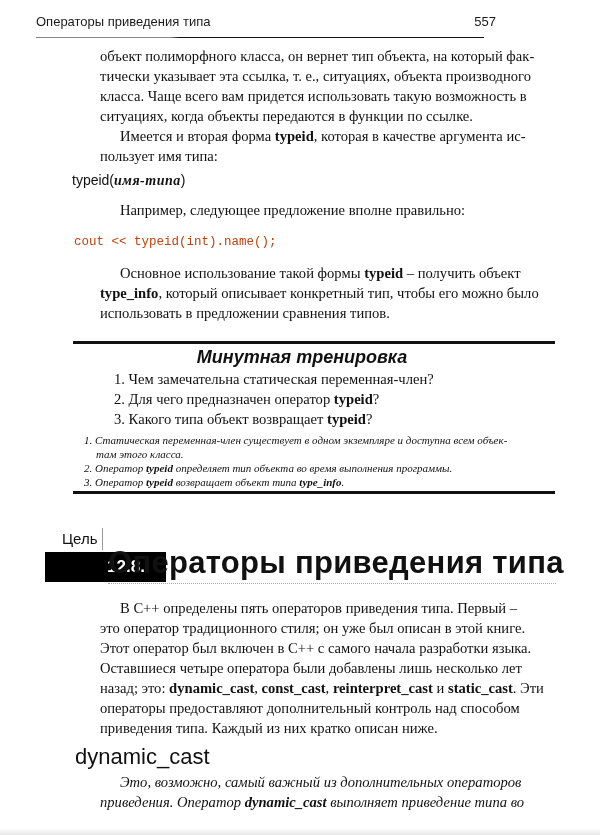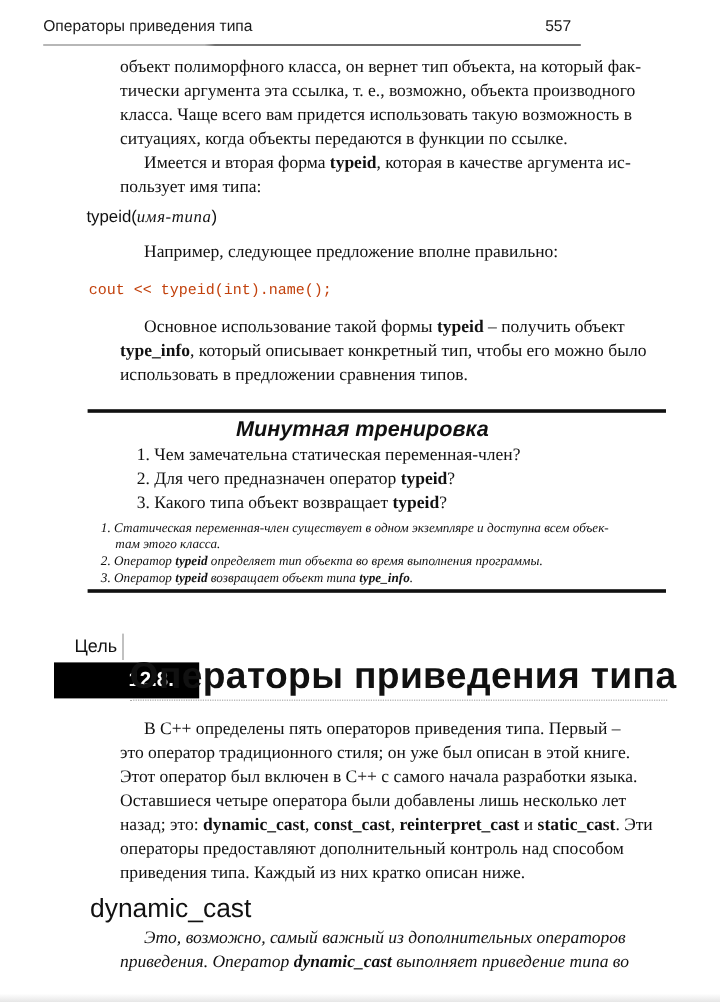--- a/index.html
+++ b/index.html
@@ -7,21 +7,21 @@
     width: 600px; height: 835px; position: relative; overflow: hidden;
     font-family: "Liberation Serif", "DejaVu Serif", serif;
     color: #111111;
   }
   .running-header {
     position: absolute; left: 36px; top: 14px; width: 448px;
     font-family: "Liberation Sans", "DejaVu Sans", sans-serif;
     font-size: 13px; color: #1a1a1a;
   }
   .page-number {
-    position: absolute; right: 124px; top: 14px;
+    position: absolute; right: 104px; top: 14px;
     font-family: "Liberation Sans", "DejaVu Sans", sans-serif;
     font-size: 13px; color: #1a1a1a;
   }
   .header-rule {
     position: absolute; left: 36px; top: 37px; width: 448px; height: 1px;
     background: linear-gradient(90deg, #888 0%, #888 30%, #111 32%, #111 100%);
   }
   .para {
     position: absolute; left: 100px; width: 380px;
     font-size: 14.6px; line-height: 20px; text-align: justify;
@@ -29,21 +29,21 @@
   .para .ind { display: inline-block; width: 20px; }
   .line { display: block; text-align: justify; text-align-last: justify; white-space: nowrap; }
   .line.last { text-align-last: left; }
   b { font-weight: bold; }
 
   .syntax {
     position: absolute; left: 72px; top: 172px;
     font-family: "Liberation Sans", "DejaVu Sans", sans-serif;
     font-size: 14px;
   }
-  .syntax i { font-family: "Liberation Serif", serif; font-style: italic; font-weight: normal; letter-spacing: 0.5px; }
+  .syntax i { font-family: "Liberation Serif", serif; font-style: italic; font-weight: bold; letter-spacing: 0.5px; }
   .code {
     position: absolute; left: 74px; top: 235px;
     font-family: "Liberation Mono", "DejaVu Sans Mono", monospace;
     font-size: 12.5px; color: #c2410c;
   }
 
   .quiz-rule-top {
     position: absolute; left: 73px; top: 341px; width: 482px; height: 3px; background: #111;
   }
   .quiz-title {
@@ -98,21 +98,21 @@
 </style>
 </head>
 <body>
 
 <div class="running-header">Операторы приведения типа</div>
 <div class="page-number">557</div>
 <div class="header-rule"></div>
 
 <div class="para" style="top:46px;">
   <span class="line">объект полиморфного класса, он вернет тип объекта, на который фак-</span>
-  <span class="line">тически аргумента эта ссылка, т. е., возможно, объекта производного</span>
+  <span class="line">тически указывает эта ссылка, т. е., ситуациях, объекта производного</span>
   <span class="line">класса. Чаще всего вам придется использовать такую возможность в</span>
   <span class="line last">ситуациях, когда объекты передаются в функции по ссылке.</span>
   <span class="line"><span class="ind"></span><span>Имеется и вторая форма </span><b>typeid</b><span>, которая в качестве аргумента ис-</span></span>
   <span class="line last">пользует имя типа:</span>
 </div>
 
 <div class="syntax"><span>typeid(</span><i>имя-типа</i><span>)</span></div>
 
 <div class="para" style="top:200px;">
   <span class="line last"><span class="ind"></span><span>Например, следующее предложение вполне правильно:</span></span>

